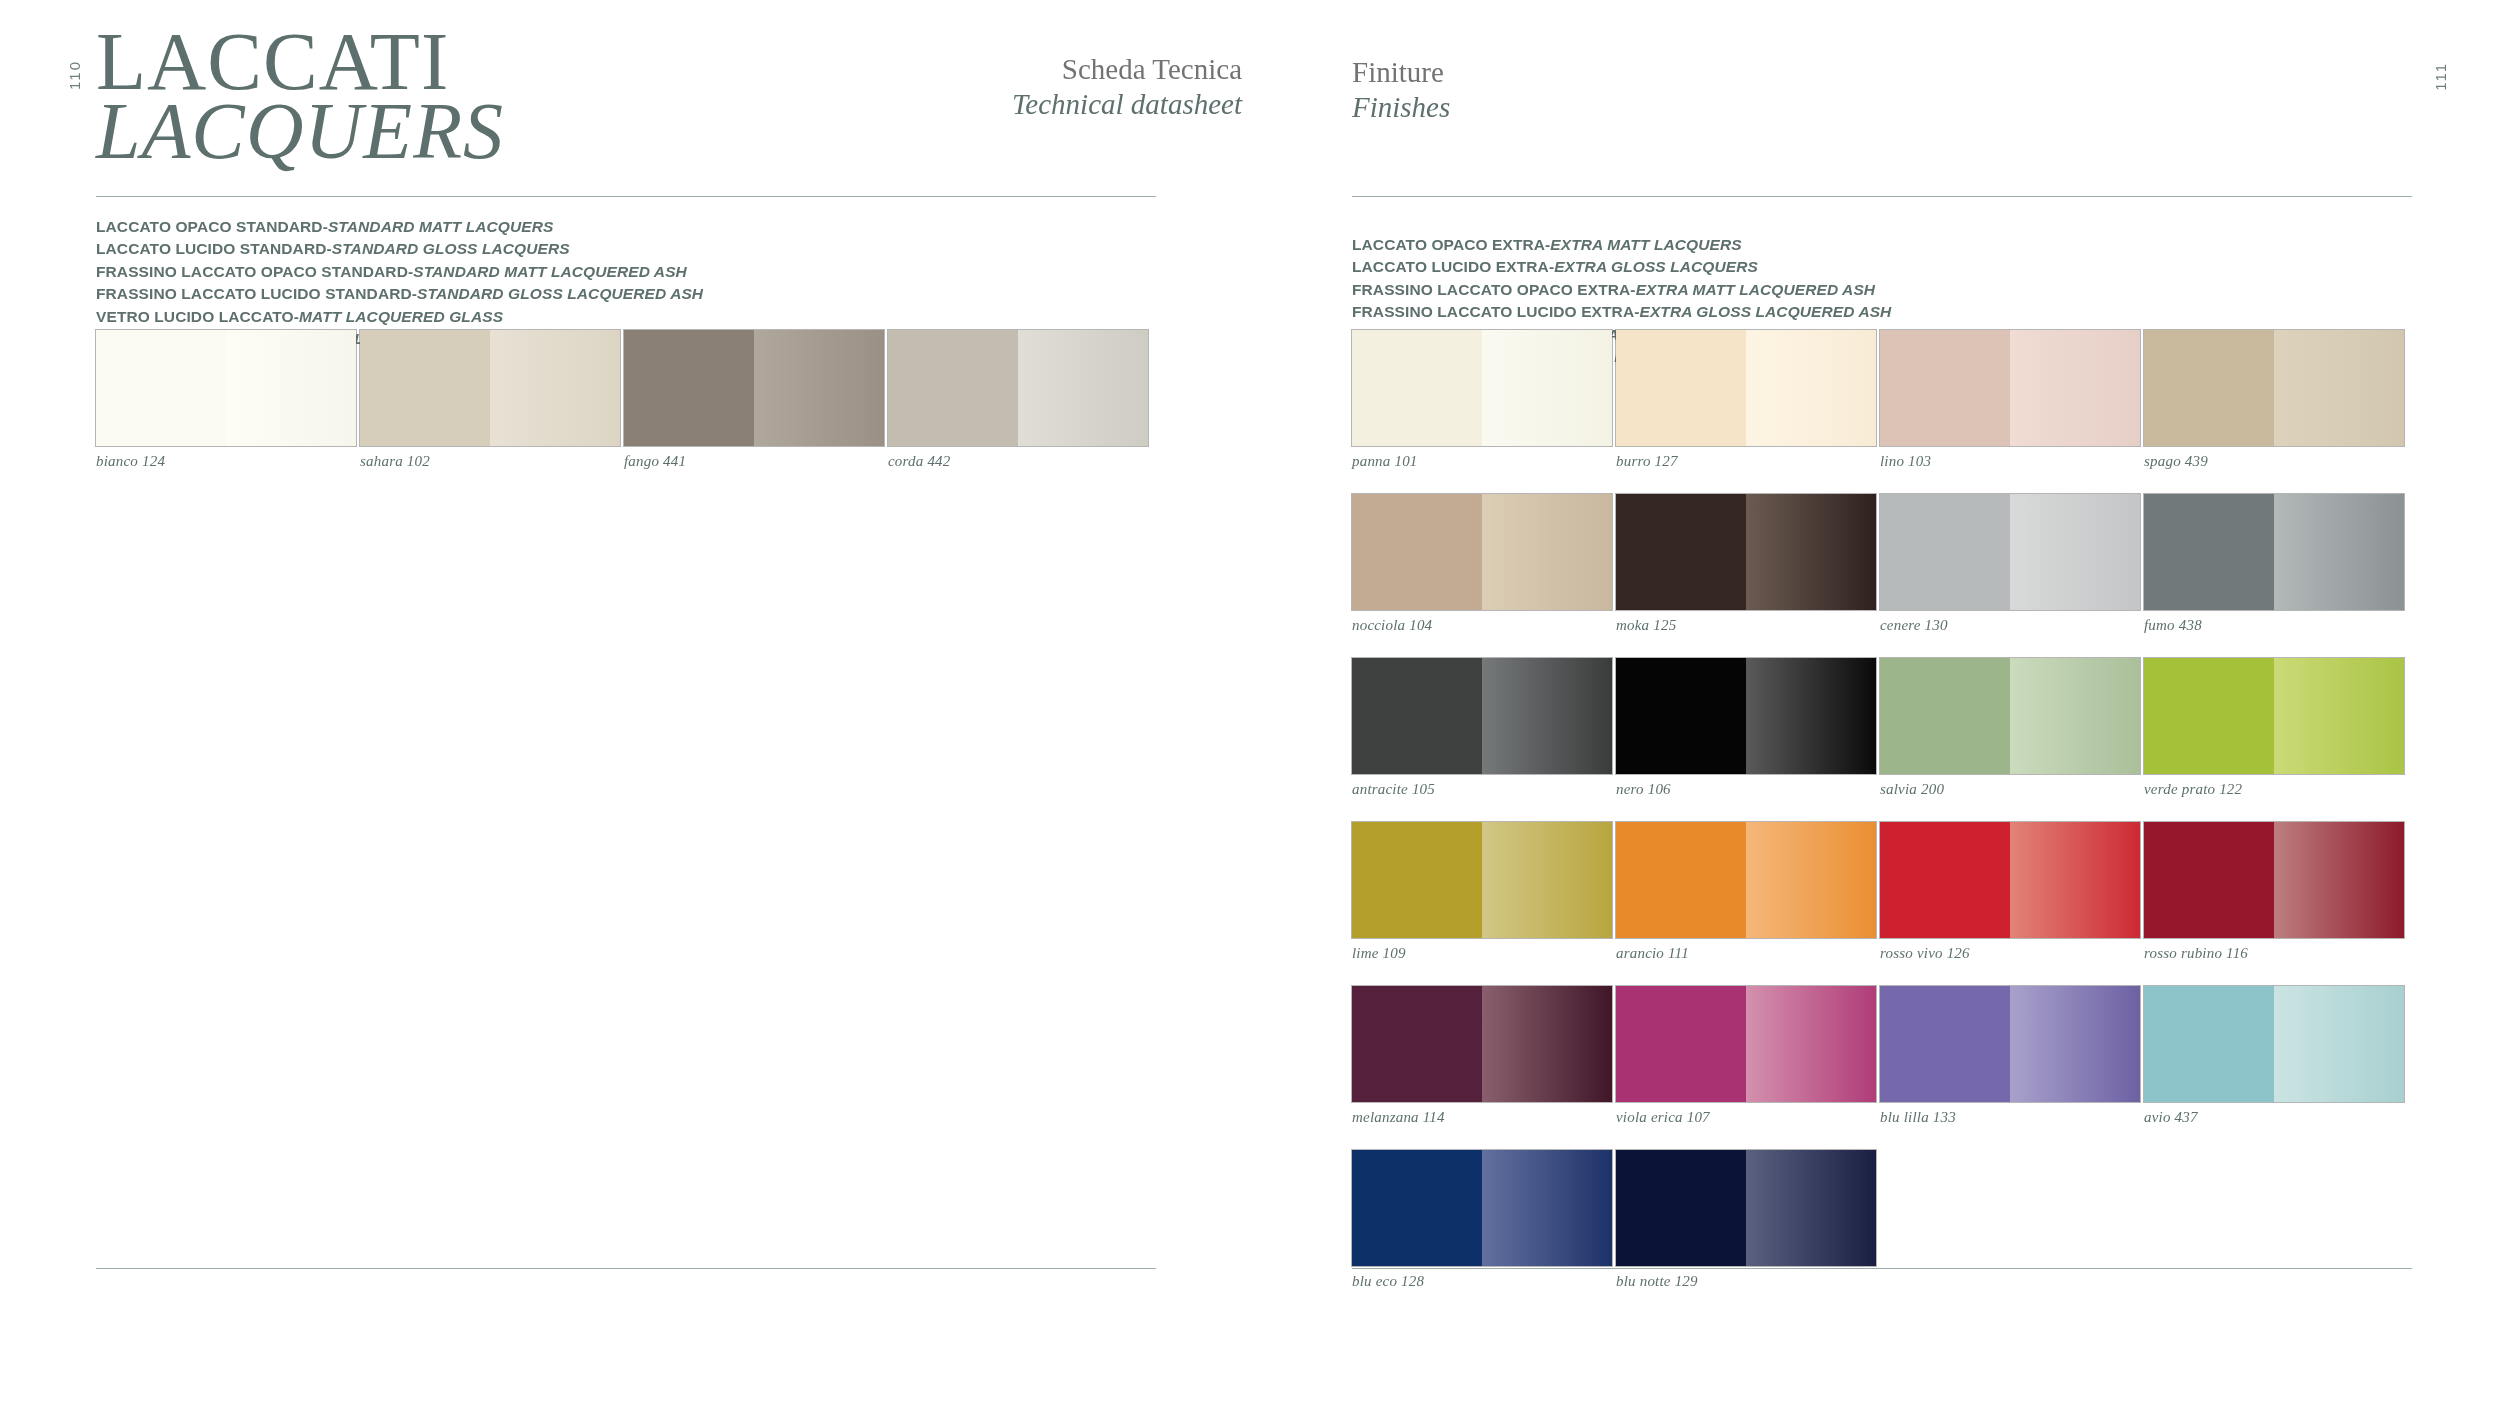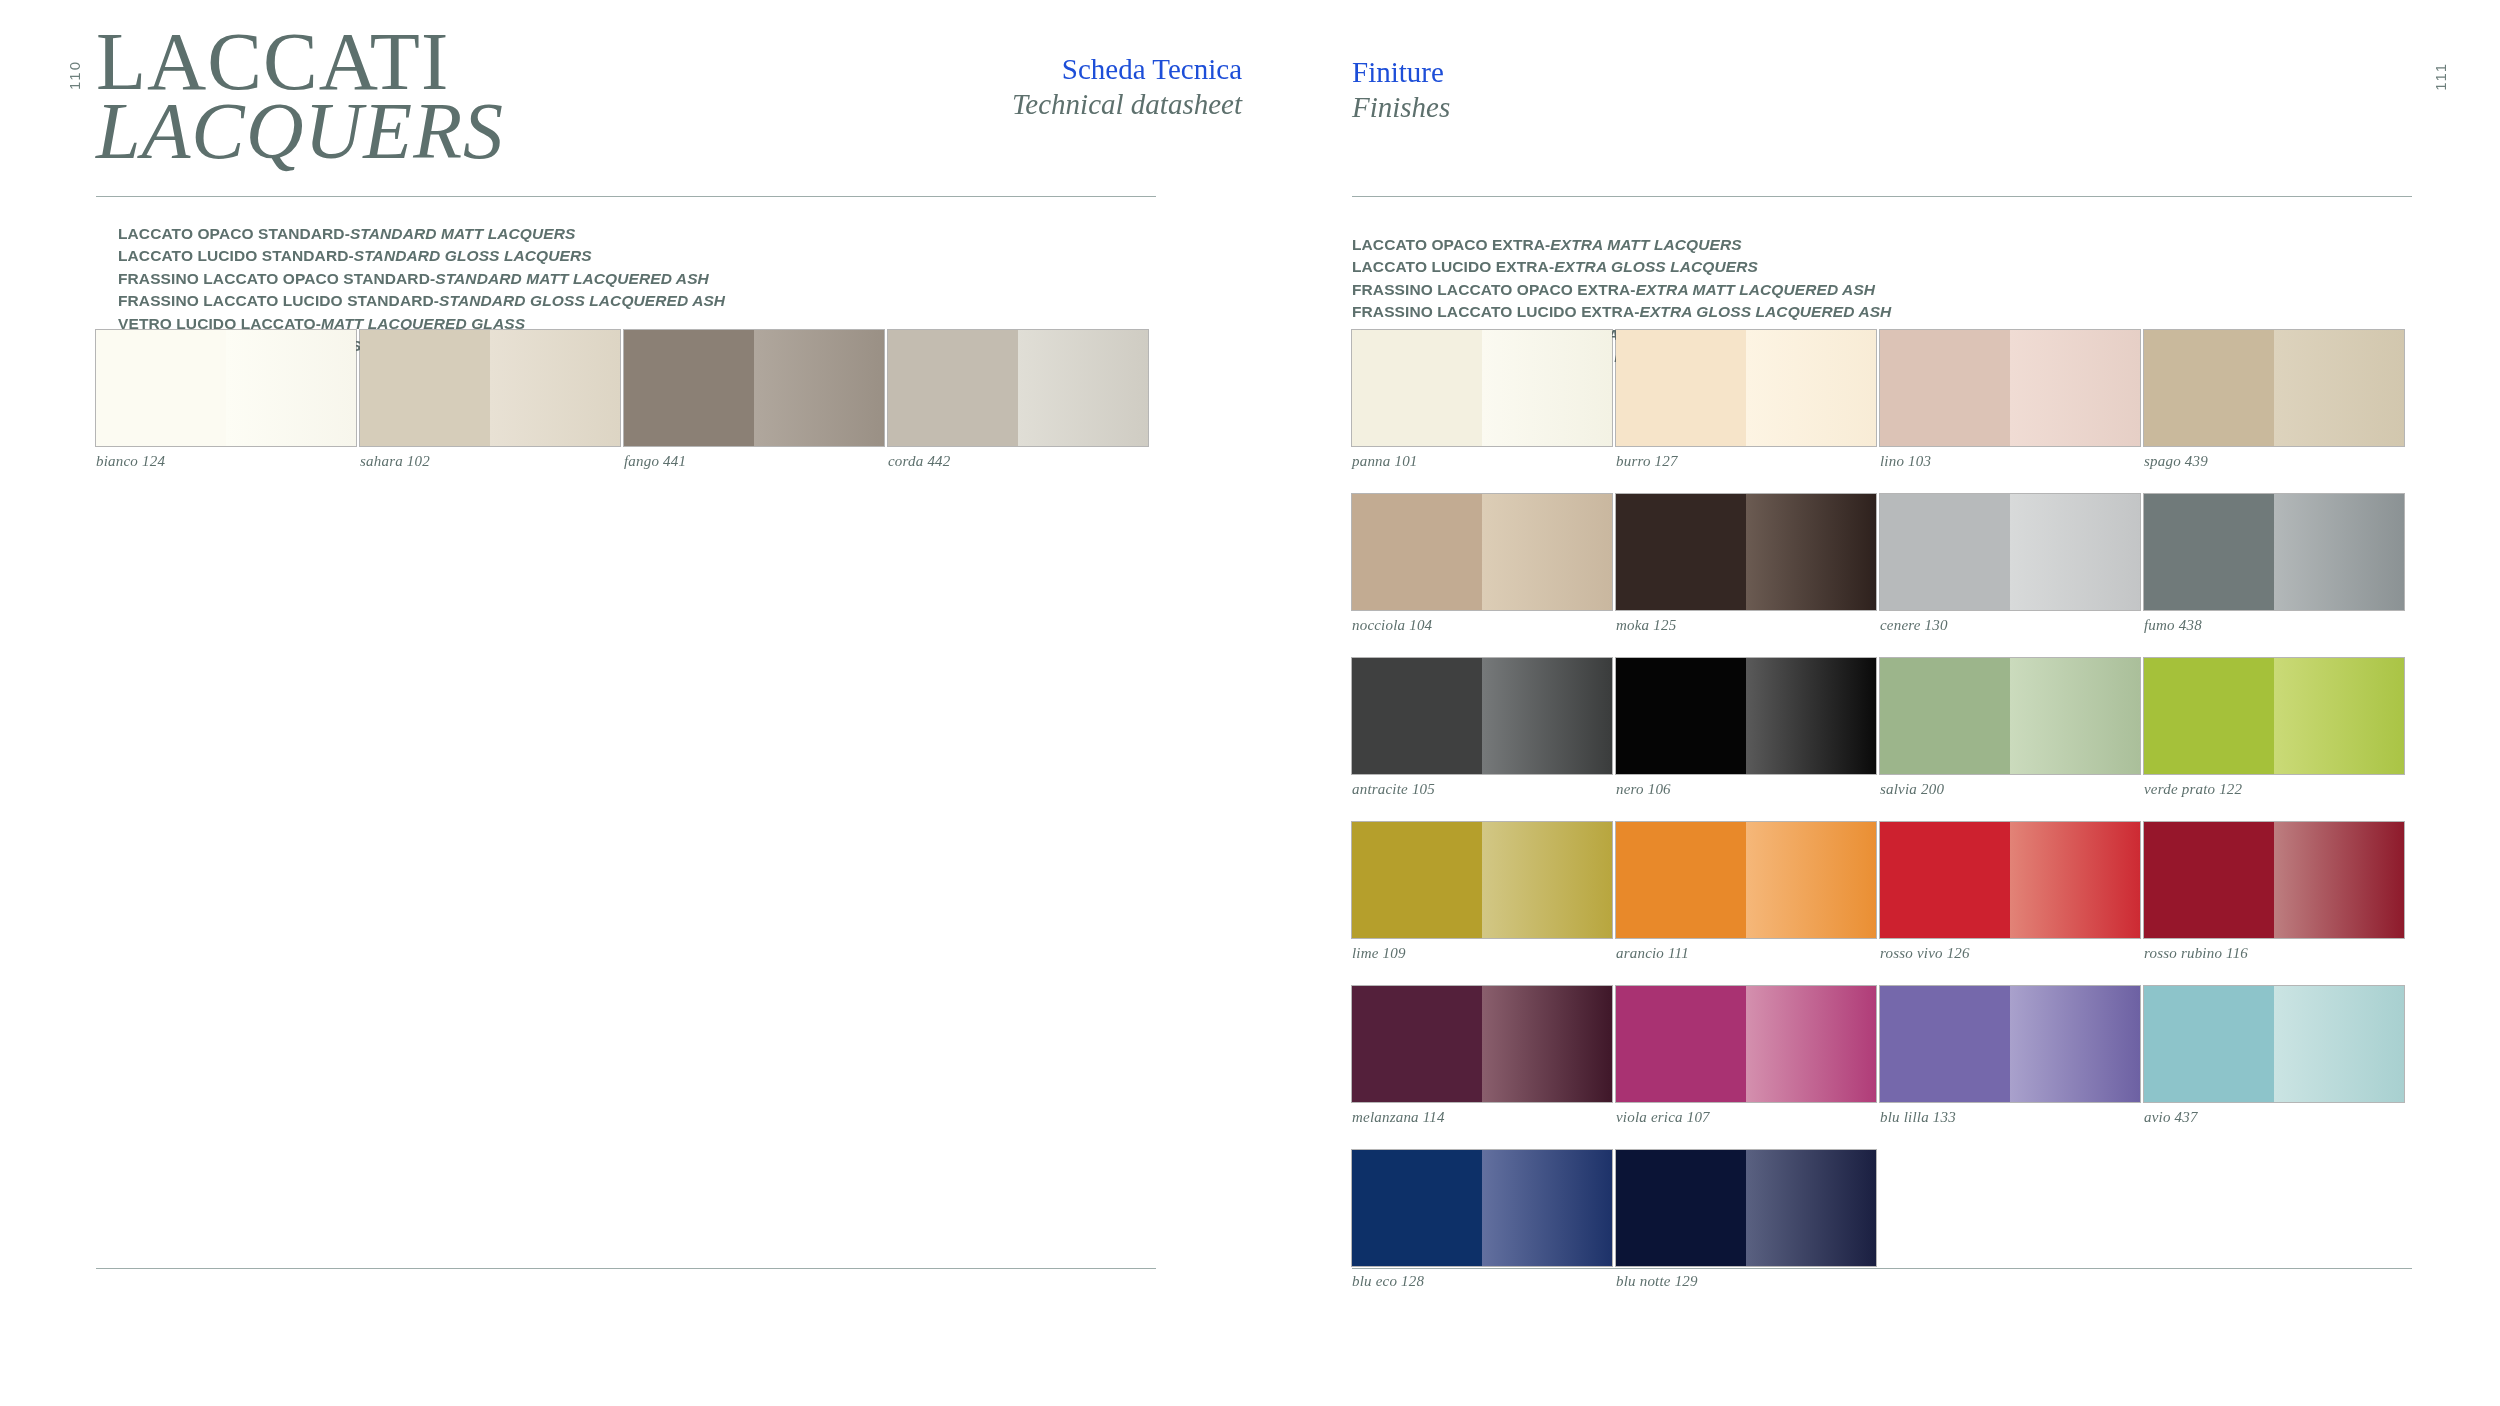--- a/index.html
+++ b/index.html
@@ -28,35 +28,35 @@
     font-size:82px;color:#5d706d;letter-spacing:1px;font-weight:400;
   }
   .title-line2{
     font-family:"Liberation Serif",serif;
     font-size:80px;color:#5d706d;letter-spacing:1px;font-style:italic;font-weight:400;
     display:block;margin-top:4px;
   }
 
   
   .head{position:absolute;line-height:1.22;}
-  .head .l1{font-family:"Liberation Serif",serif;font-size:29px;color:#1d4ed8;display:block;}
+  .head .l1{font-family:"Liberation Serif",serif;font-size:29px;color:#737373;display:block;}
   .head .l2{font-family:"Liberation Serif",serif;font-size:29px;color:#5d706d;font-style:italic;display:block;}
   .head.tech{left:912px;top:52px;width:330px;text-align:right;}
   .head.fin{left:1352px;top:55px;}
 
   
   .rule{position:absolute;height:1px;background:#9eadab;}
   .rule.l-top{left:96px;top:196px;width:1060px;}
   .rule.r-top{left:1352px;top:196px;width:1060px;}
   .rule.l-bot{left:96px;top:1268px;width:1060px;}
   .rule.r-bot{left:1352px;top:1268px;width:1060px;}
 
   
   .legend{position:absolute;font-size:15.5px;line-height:1.45;color:#5d706d;font-weight:bold;letter-spacing:.1px;white-space:nowrap;}
-  .legend.left{left:96px;top:223px;margin-left:22px;}
+  .legend.left{left:96px;top:216px;}
   .legend.right{left:1352px;top:234px;}
   .legend .it{font-style:italic;}
 
   
   .grid{position:absolute;display:grid;grid-auto-rows:min-content;}
   .grid.left{left:96px;top:330px;width:1065px;grid-template-columns:repeat(4,260px);column-gap:4px;row-gap:24px;}
   .grid.right{left:1352px;top:330px;width:1065px;grid-template-columns:repeat(4,260px);column-gap:4px;row-gap:24px;}
 
   .cell{width:260px;}
   .swatch{

